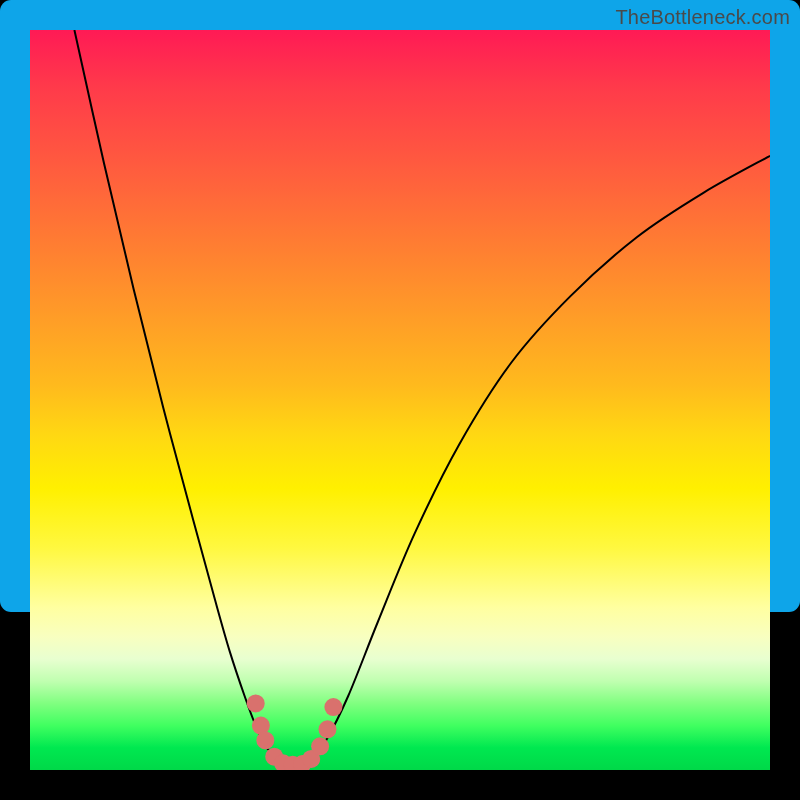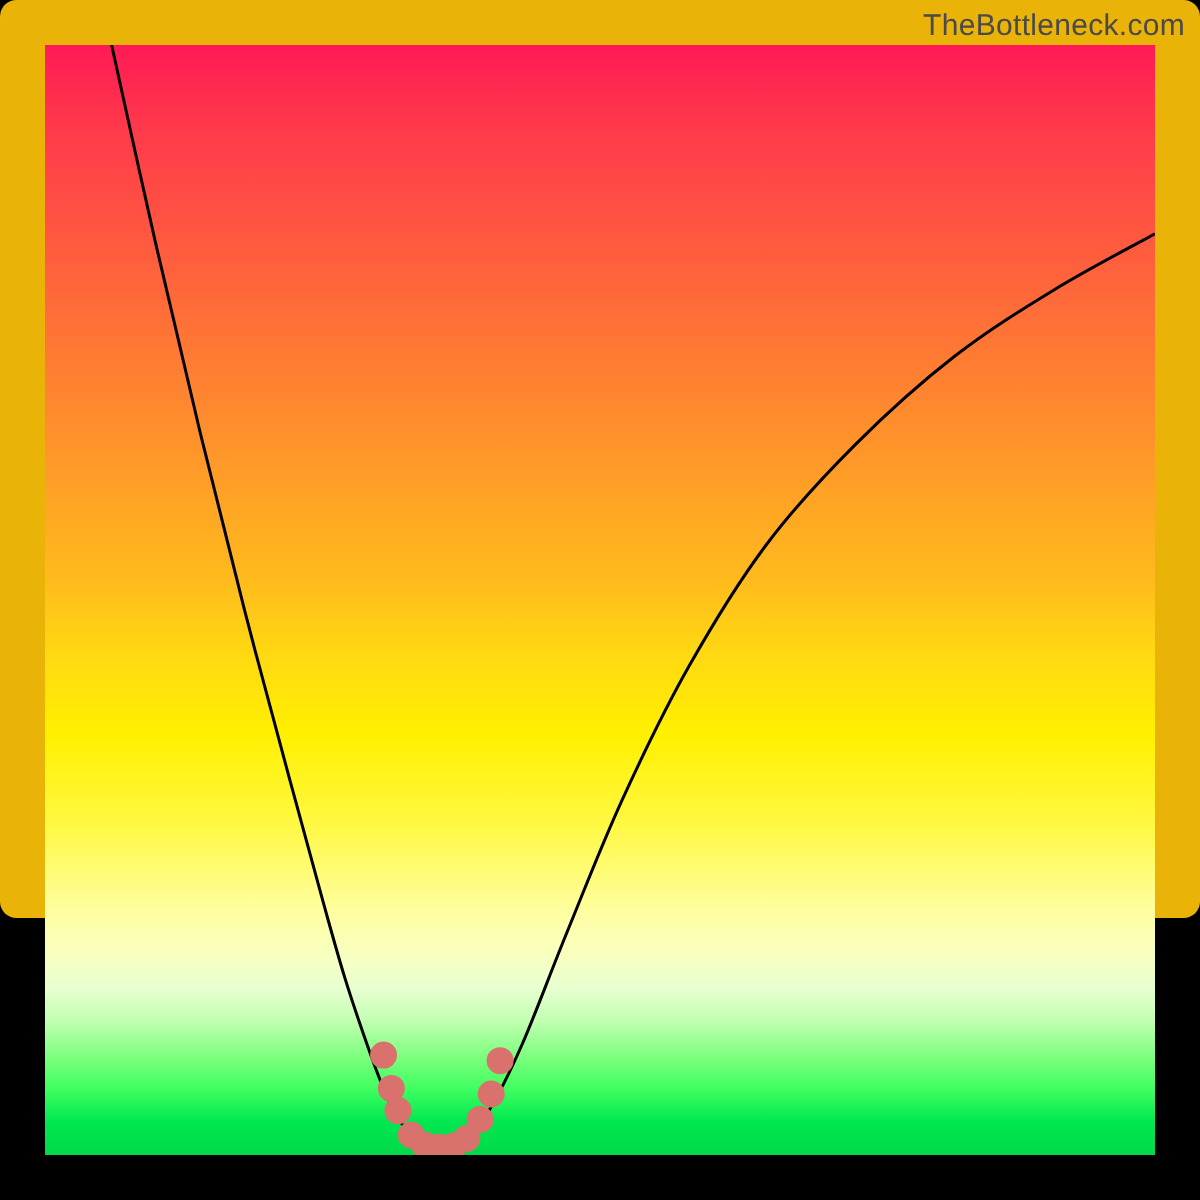--- a/index.html
+++ b/index.html
@@ -8,21 +8,21 @@
     width: 800px;
     height: 800px;
     background: #000;
     overflow: hidden;
     font-family: Arial, Helvetica, sans-serif;
   }
   .frame {
     position: absolute;
     left: 0; top: 0;
     width: 800px; height: 612px;
-    background: #eab308;
+    background: #0ea5e9;
     border-radius: 11px;
   }
   .plot {
     position: absolute;
     left: 30px;
     top: 30px;
     width: 740px;
     height: 740px;
     
     background: linear-gradient(

